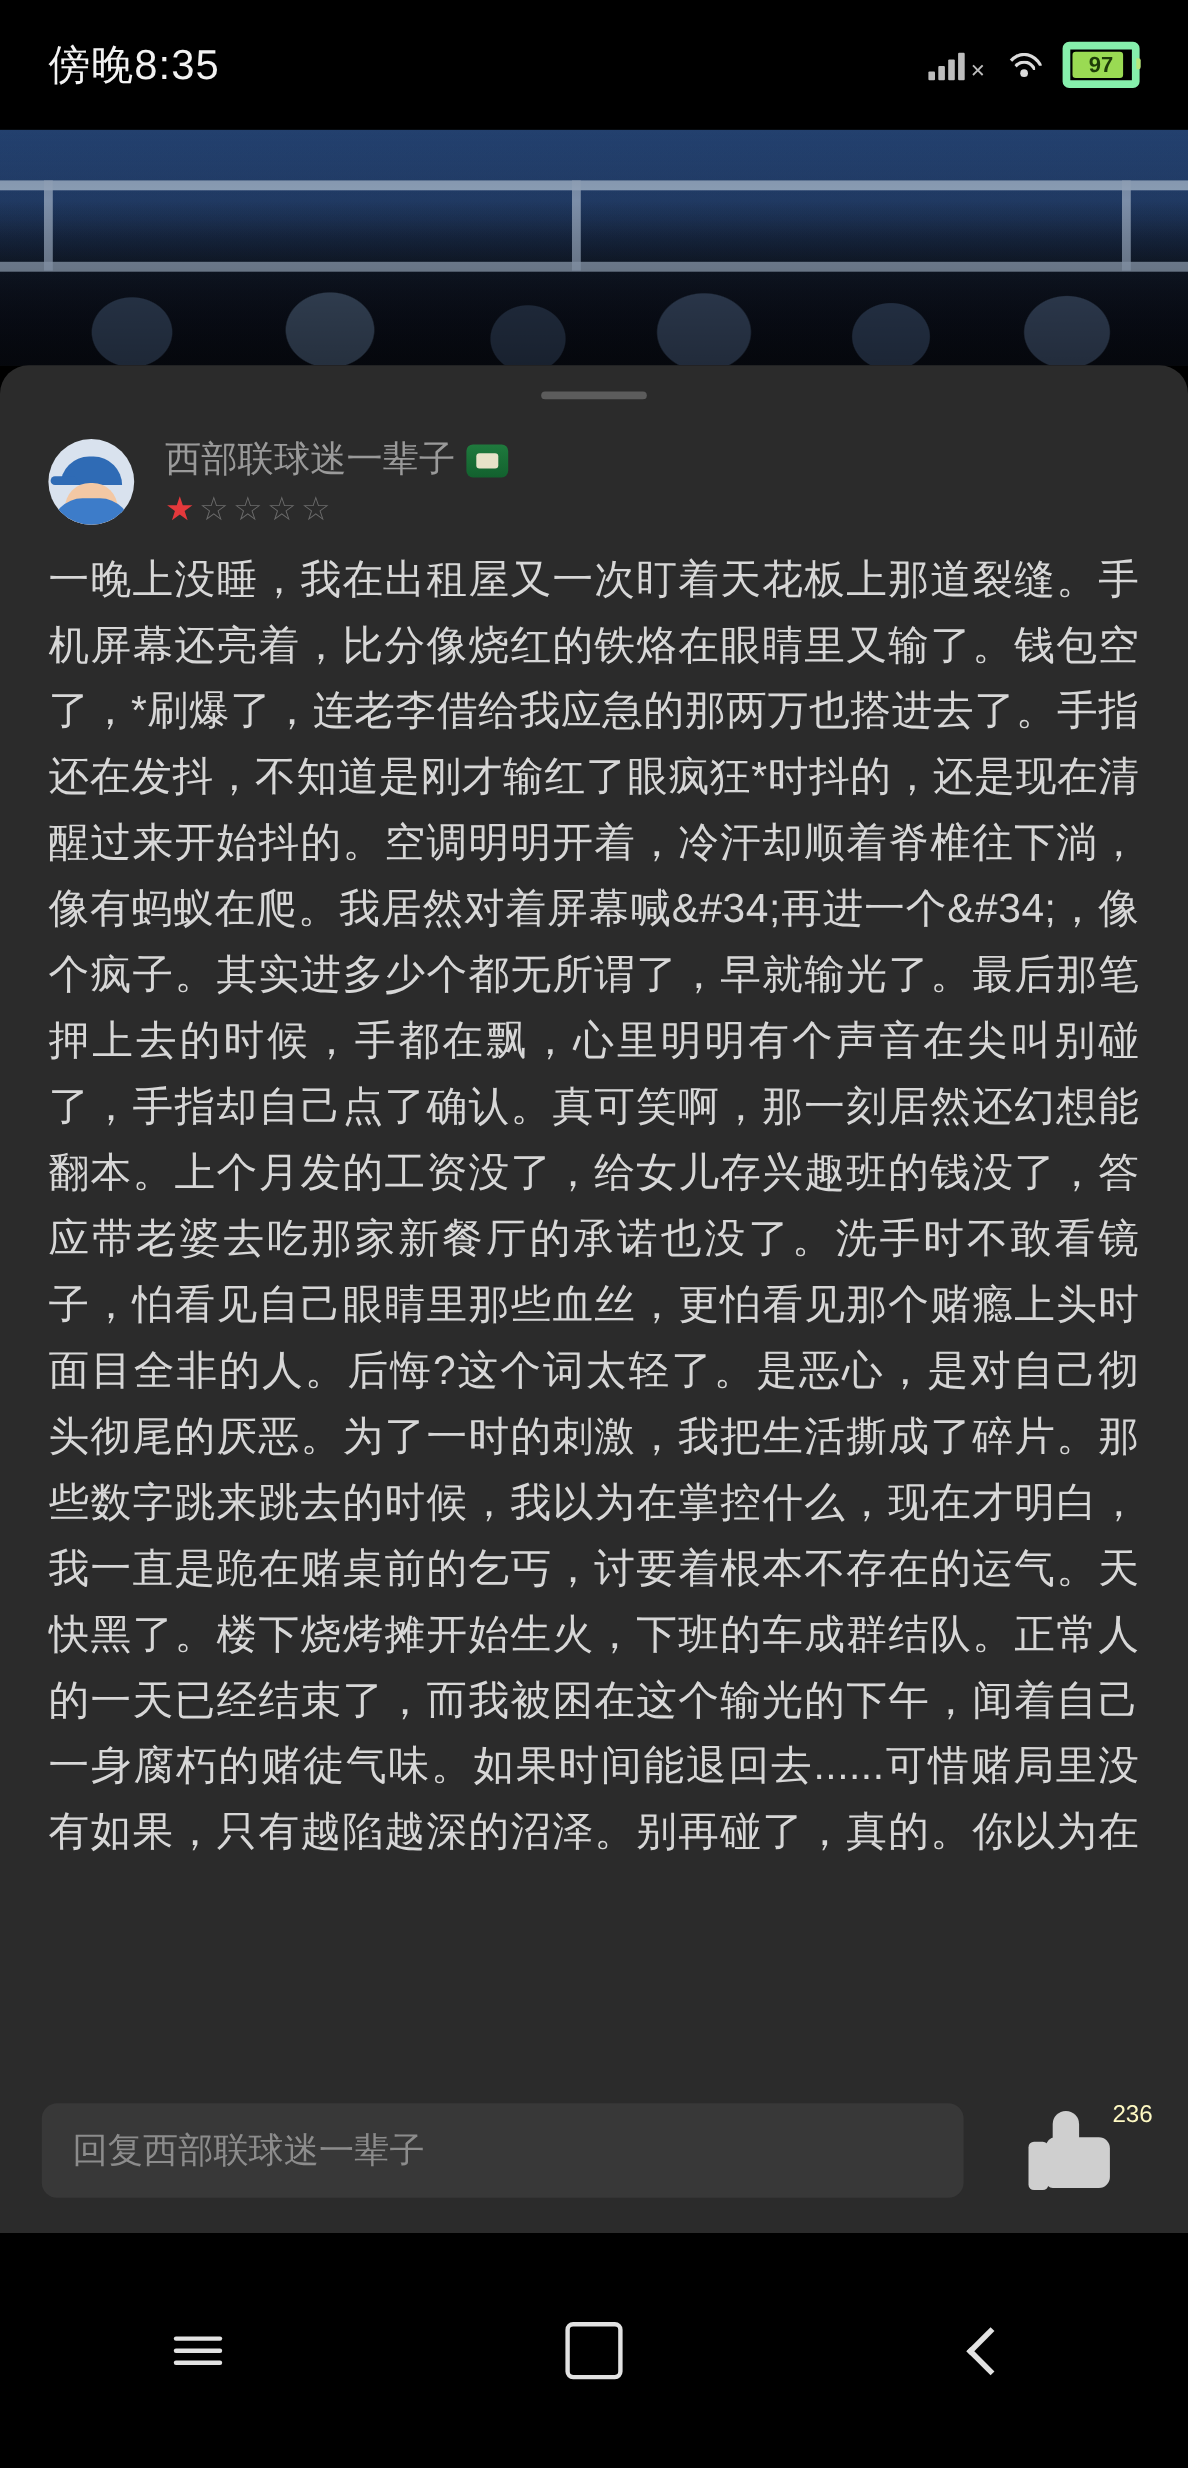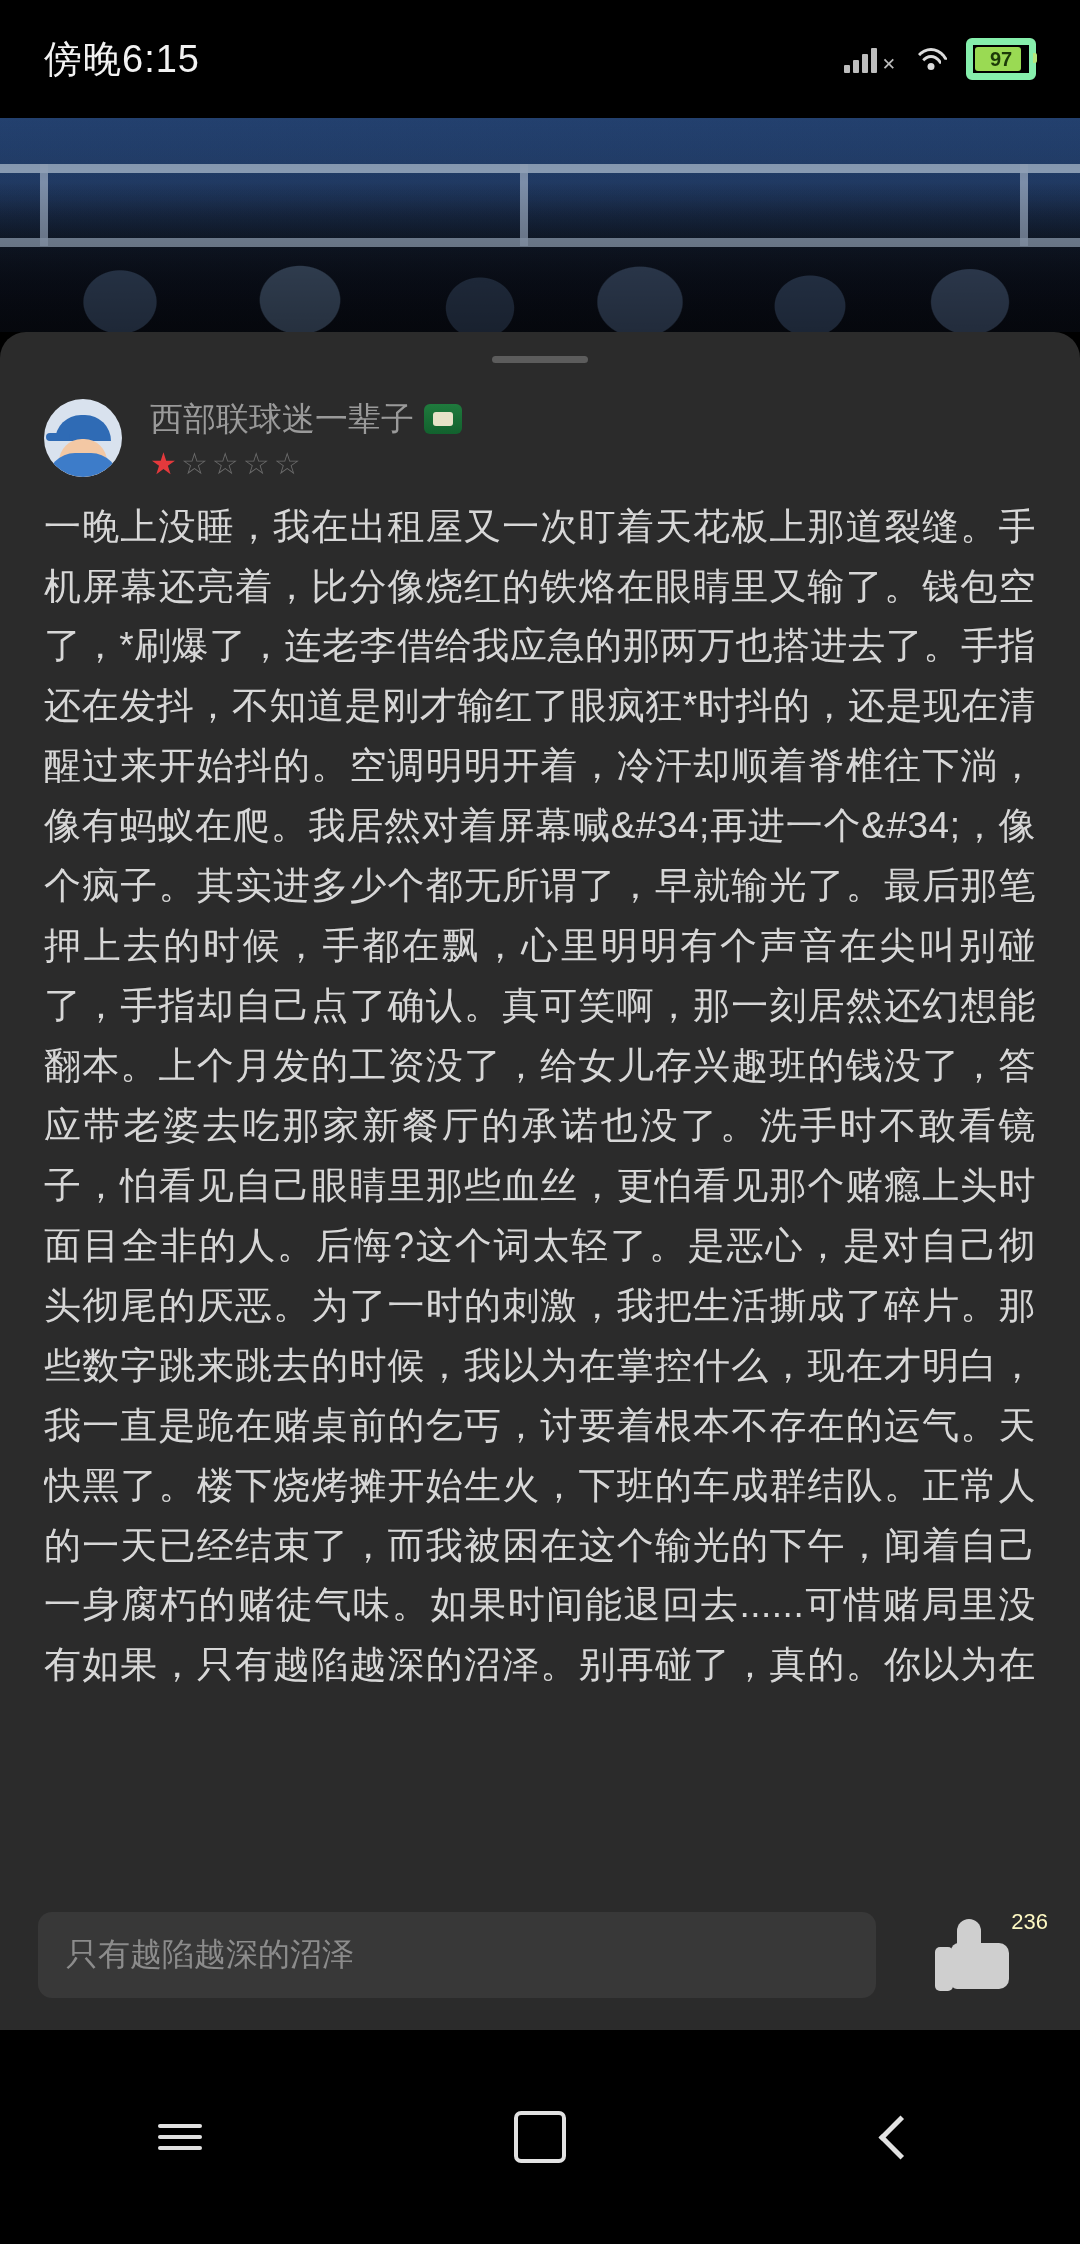--- a/index.html
+++ b/index.html
@@ -176,20 +176,21 @@
   .grabber {
     width: 96px; height: 7px;
     border-radius: 4px;
     background: #5c5c5c;
     margin: 24px auto 0;
   }
 
   .comment {
     padding: 36px 44px 0 44px;
     position: relative;
+    font-family: Liberation Serif, serif;
   }
   .avatar {
     position: absolute;
     left: 44px; top: 36px;
     width: 78px; height: 78px;
     border-radius: 50%;
     background: #d9e2ee;
     overflow: hidden;
   }
   .avatar .face {
@@ -375,21 +376,21 @@
     width: 26px; height: 26px;
     border-left: 5px solid #e2e2e2;
     border-bottom: 5px solid #e2e2e2;
     transform: rotate(45deg);
   }
 </style>
 </head>
 <body>
 
 <div class="statusbar">
-  <div class="status-time">傍晚6:15</div>
+  <div class="status-time">傍晚8:35</div>
   <div class="status-right">
     <div class="signal">
       <i></i>
         <i></i>
         <i></i>
         <i></i>
         <span class="x">✕</span>
     </div>
     <div class="wifi">
       <span class="a"></span>
@@ -434,21 +435,21 @@
         <span class="star">☆</span>
         <span class="star">☆</span>
         <span class="star">☆</span>
       </div>
     </div>
   </div>
 
   <div class="body-text">一晚上没睡，我在出租屋又一次盯着天花板上那道裂缝。手机屏幕还亮着，比分像烧红的铁烙在眼睛里又输了。钱包空了，*刷爆了，连老李借给我应急的那两万也搭进去了。手指还在发抖，不知道是刚才输红了眼疯狂*时抖的，还是现在清醒过来开始抖的。空调明明开着，冷汗却顺着脊椎往下淌，像有蚂蚁在爬。我居然对着屏幕喊&amp;#34;再进一个&amp;#34;，像个疯子。其实进多少个都无所谓了，早就输光了。最后那笔押上去的时候，手都在飘，心里明明有个声音在尖叫别碰了，手指却自己点了确认。真可笑啊，那一刻居然还幻想能翻本。上个月发的工资没了，给女儿存兴趣班的钱没了，答应带老婆去吃那家新餐厅的承诺也没了。洗手时不敢看镜子，怕看见自己眼睛里那些血丝，更怕看见那个赌瘾上头时面目全非的人。后悔?这个词太轻了。是恶心，是对自己彻头彻尾的厌恶。为了一时的刺激，我把生活撕成了碎片。那些数字跳来跳去的时候，我以为在掌控什么，现在才明白，我一直是跪在赌桌前的乞丐，讨要着根本不存在的运气。天快黑了。楼下烧烤摊开始生火，下班的车成群结队。正常人的一天已经结束了，而我被困在这个输光的下午，闻着自己一身腐朽的赌徒气味。如果时间能退回去......可惜赌局里没有如果，只有越陷越深的沼泽。别再碰了，真的。你以为在追逐胜利，其实只是在喂养自己的毁灭。每一个*的瞬间，都在把真正重要的东西推向深渊。这黑暗，我</div>
 
   <div class="replybar">
-    <div class="reply-input">只有越陷越深的沼泽</div>
+    <div class="reply-input">回复西部联球迷一辈子</div>
     <div class="like">
       <div class="thumb">
         <div class="up"></div>
         <div class="palm"></div>
         <div class="cuff"></div>
       </div>
       <div class="like-count">236</div>
     </div>
   </div>
 </div>

